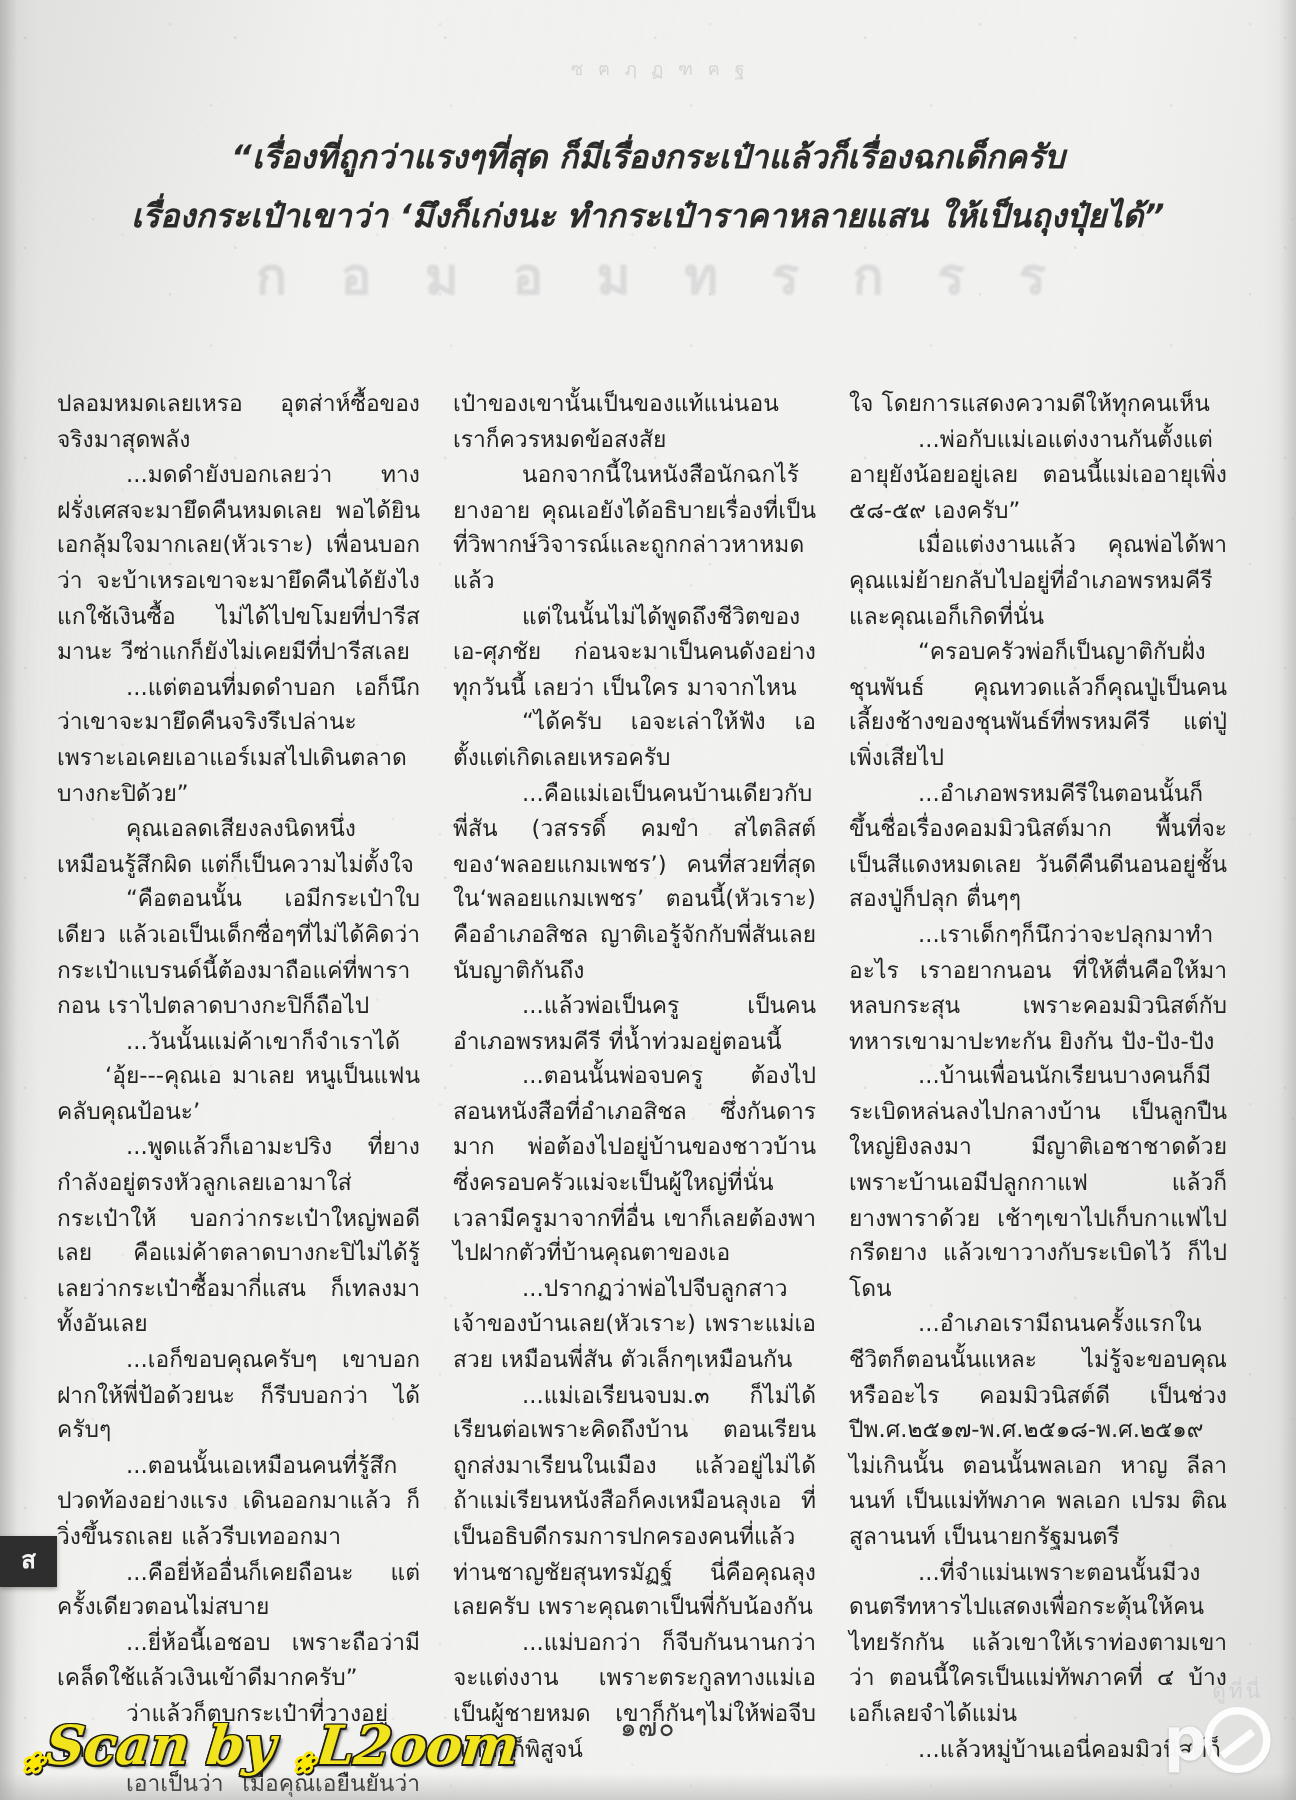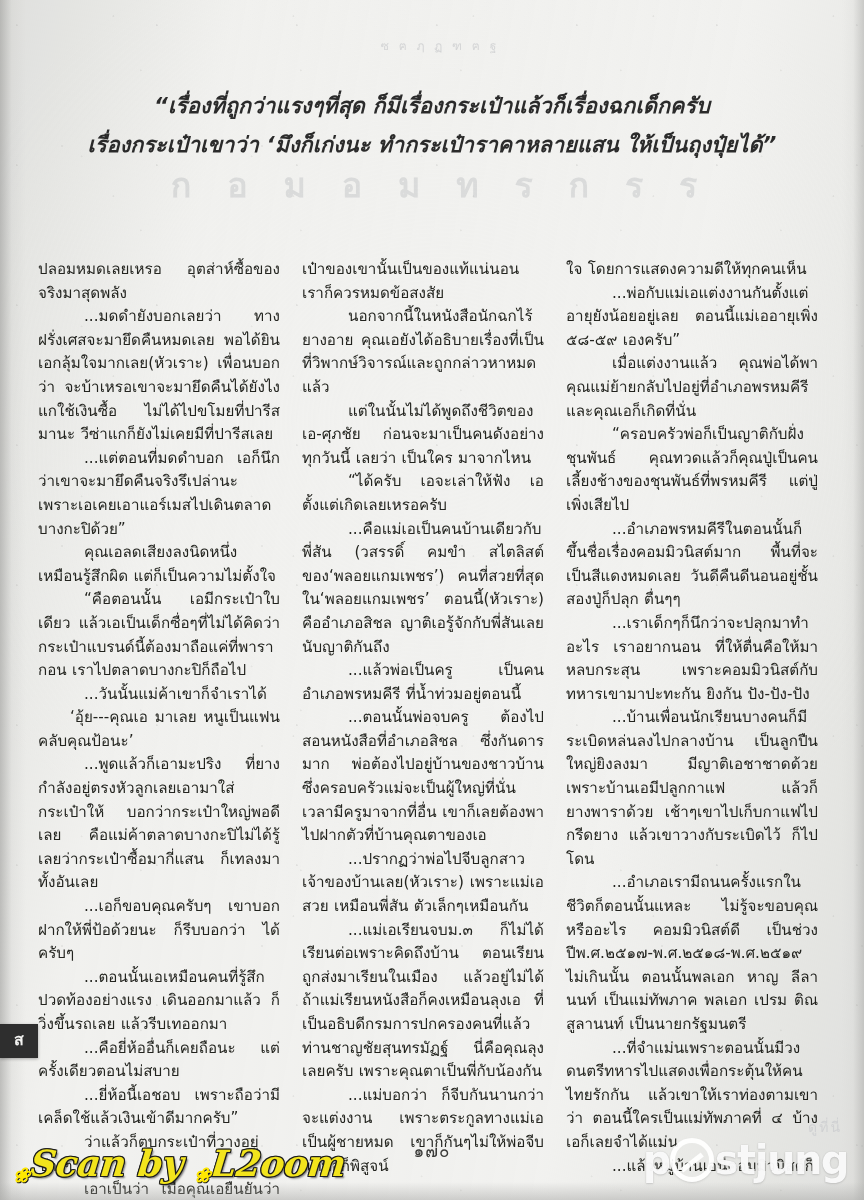--- a/index.html
+++ b/index.html
@@ -337,21 +337,20 @@
   <div class="side-tab">
     <span>ส</span>
   </div>
 
   <div class="wm-scan"><span class="flower">❀</span><span>Scan by</span> <span class="flower">❀</span><span>L2oom</span></div>
 
   <div class="wm-thai-ghost">ดูที่นี่</div>
   <div class="wm-postjung">
     <span>p</span>
     <span class="ring"></span>
-    <span>stjung</span>
   </div>
 
   <div class="speckle"></div>
   <div class="scan-tint"></div>
   <div class="scan-edge-left"></div>
   <div class="scan-edge-right"></div>
   <div class="scan-edge-bottom"></div>
 
 </div>
 

